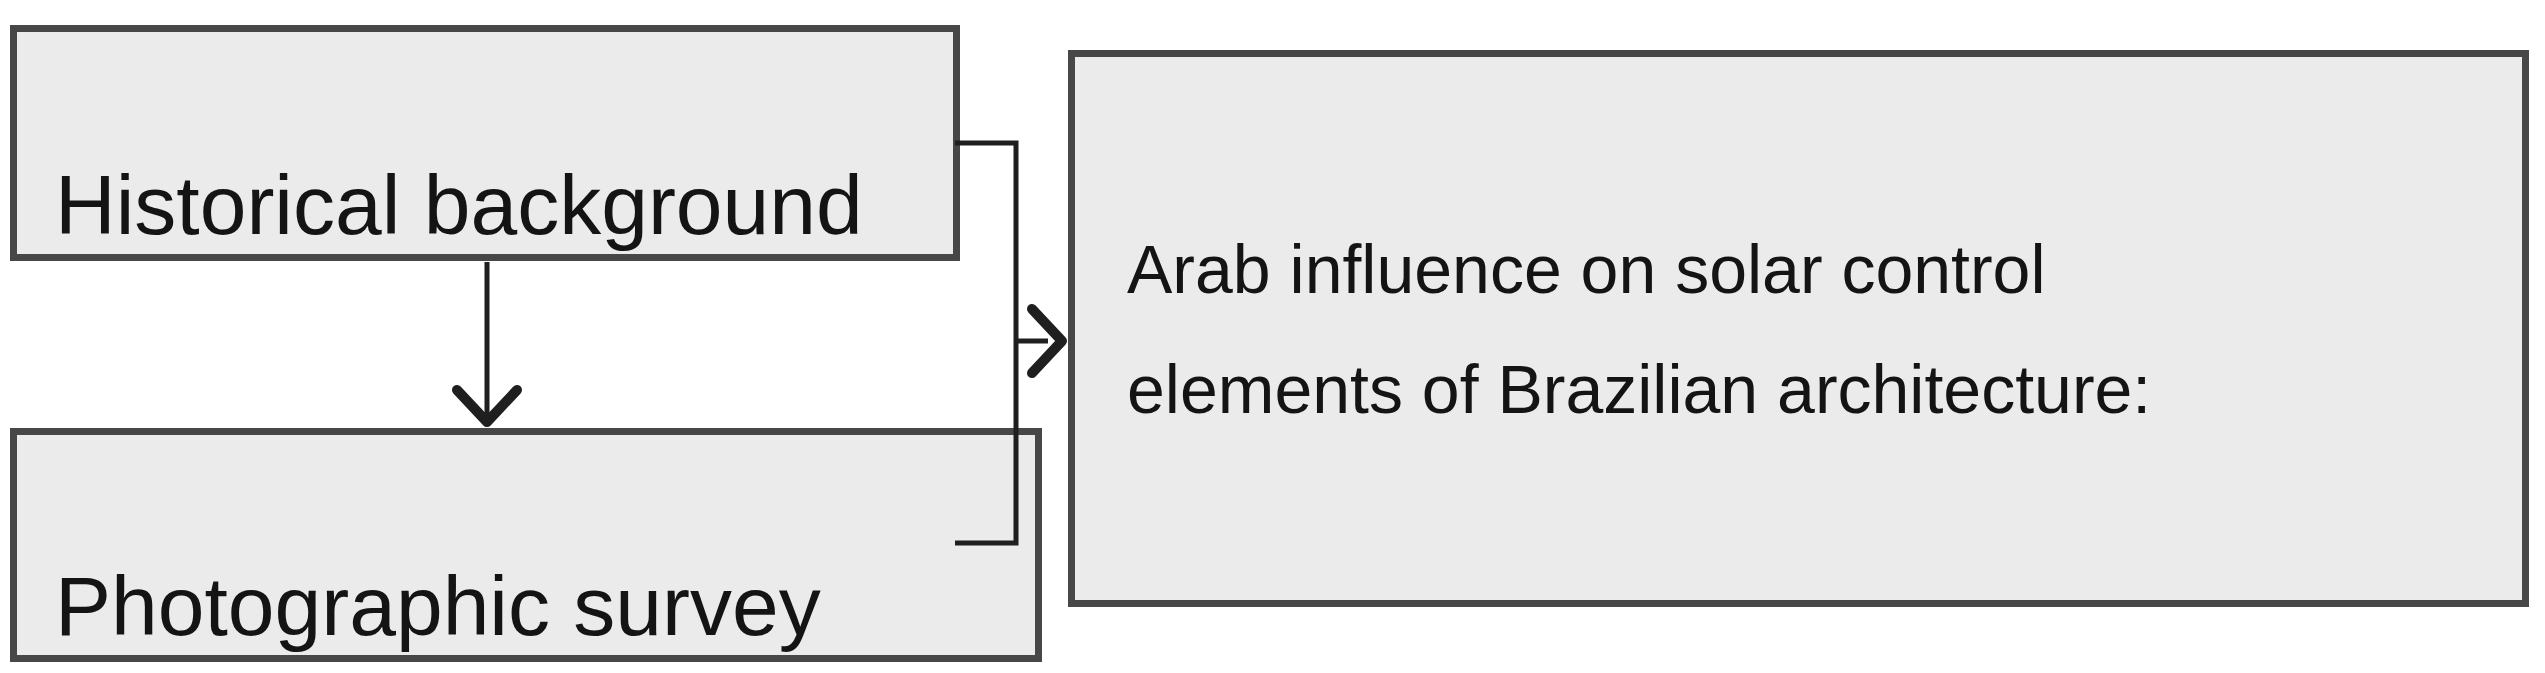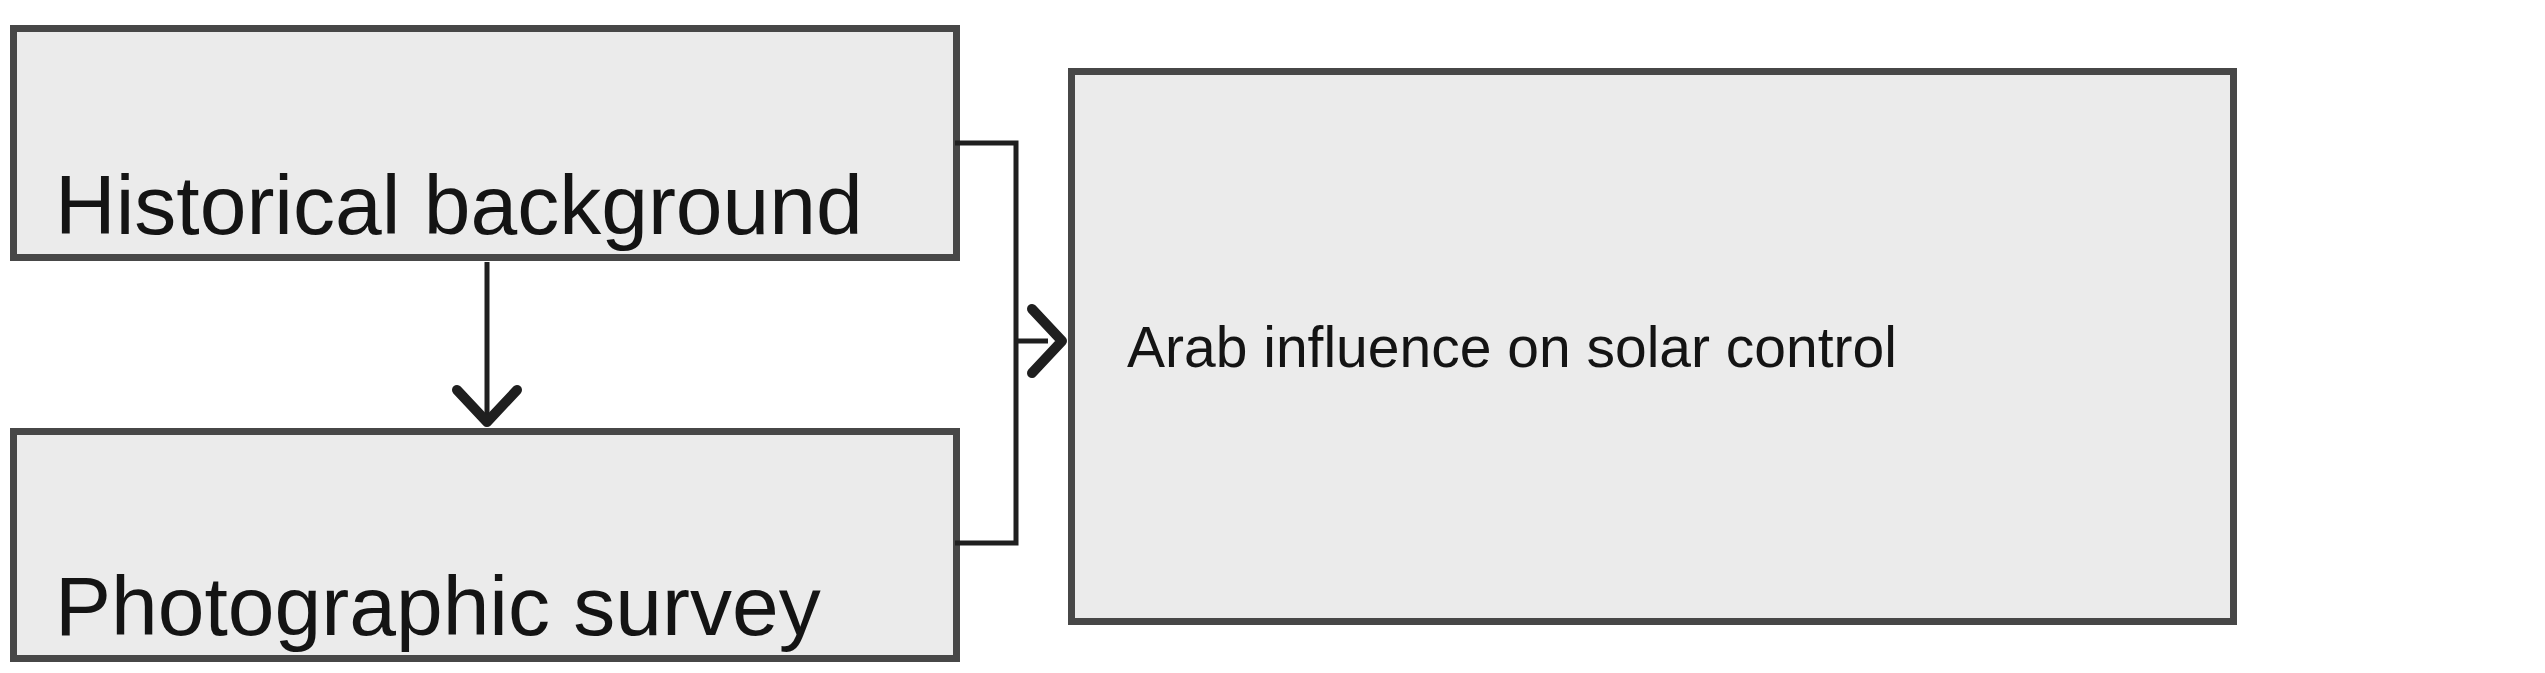--- a/index.html
+++ b/index.html
@@ -24,33 +24,32 @@
 
   .side-box {
     display: flex;
     align-items: flex-end;
     padding: 0 14px 0 38px;
     font-size: 84px;
     white-space: nowrap;
   }
 
   #box-historical    { left: 10px;   top: 25px;  width: 950px;  height: 236px; }
-  #box-photographic  { left: 10px;   top: 428px; width: 950px;  height: 234px; }
+  #box-photographic  { left: 10px;   top: 428px; width: 1032px;  height: 234px; }
 
   #box-topic {
     left: 1068px;
     top: 50px;
-    width: 1169px;
+    width: 1461px;
     height: 557px;
     display: flex;
     flex-direction: column;
     justify-content: center;
     padding-left: 52px;
-    font-size: 57px;
-    margin-top: 18px;
+    font-size: 68px;
   }
   .topic-line { line-height: 120px; white-space: nowrap; }
 
   svg.connectors {
     position: absolute;
     left: 0;
     top: 0;
     pointer-events: none;
   }
   .conn {
@@ -74,20 +73,21 @@
   <div class="flow-box side-box" id="box-historical">
     <span>Historical background</span>
   </div>
 
   <div class="flow-box side-box" id="box-photographic">
     <span>Photographic survey</span>
   </div>
 
   <div class="flow-box" id="box-topic">
     <div class="topic-line">Arab influence on solar control</div>
+    <div class="topic-line">elements of Brazilian architecture:</div>
   </div>
 
   <svg class="connectors" width="2545" height="673" viewBox="0 0 2545 673" aria-hidden="true">
 
     <path class="conn" d="M487 262 V 418"></path>
     <path class="head" d="M457 390 L487 422 L517 390"></path>
 
     <path class="conn" d="M955 143 H 1016 V 543 H 955"></path>
 
     <path class="conn" d="M1016 341 H 1048"></path>

